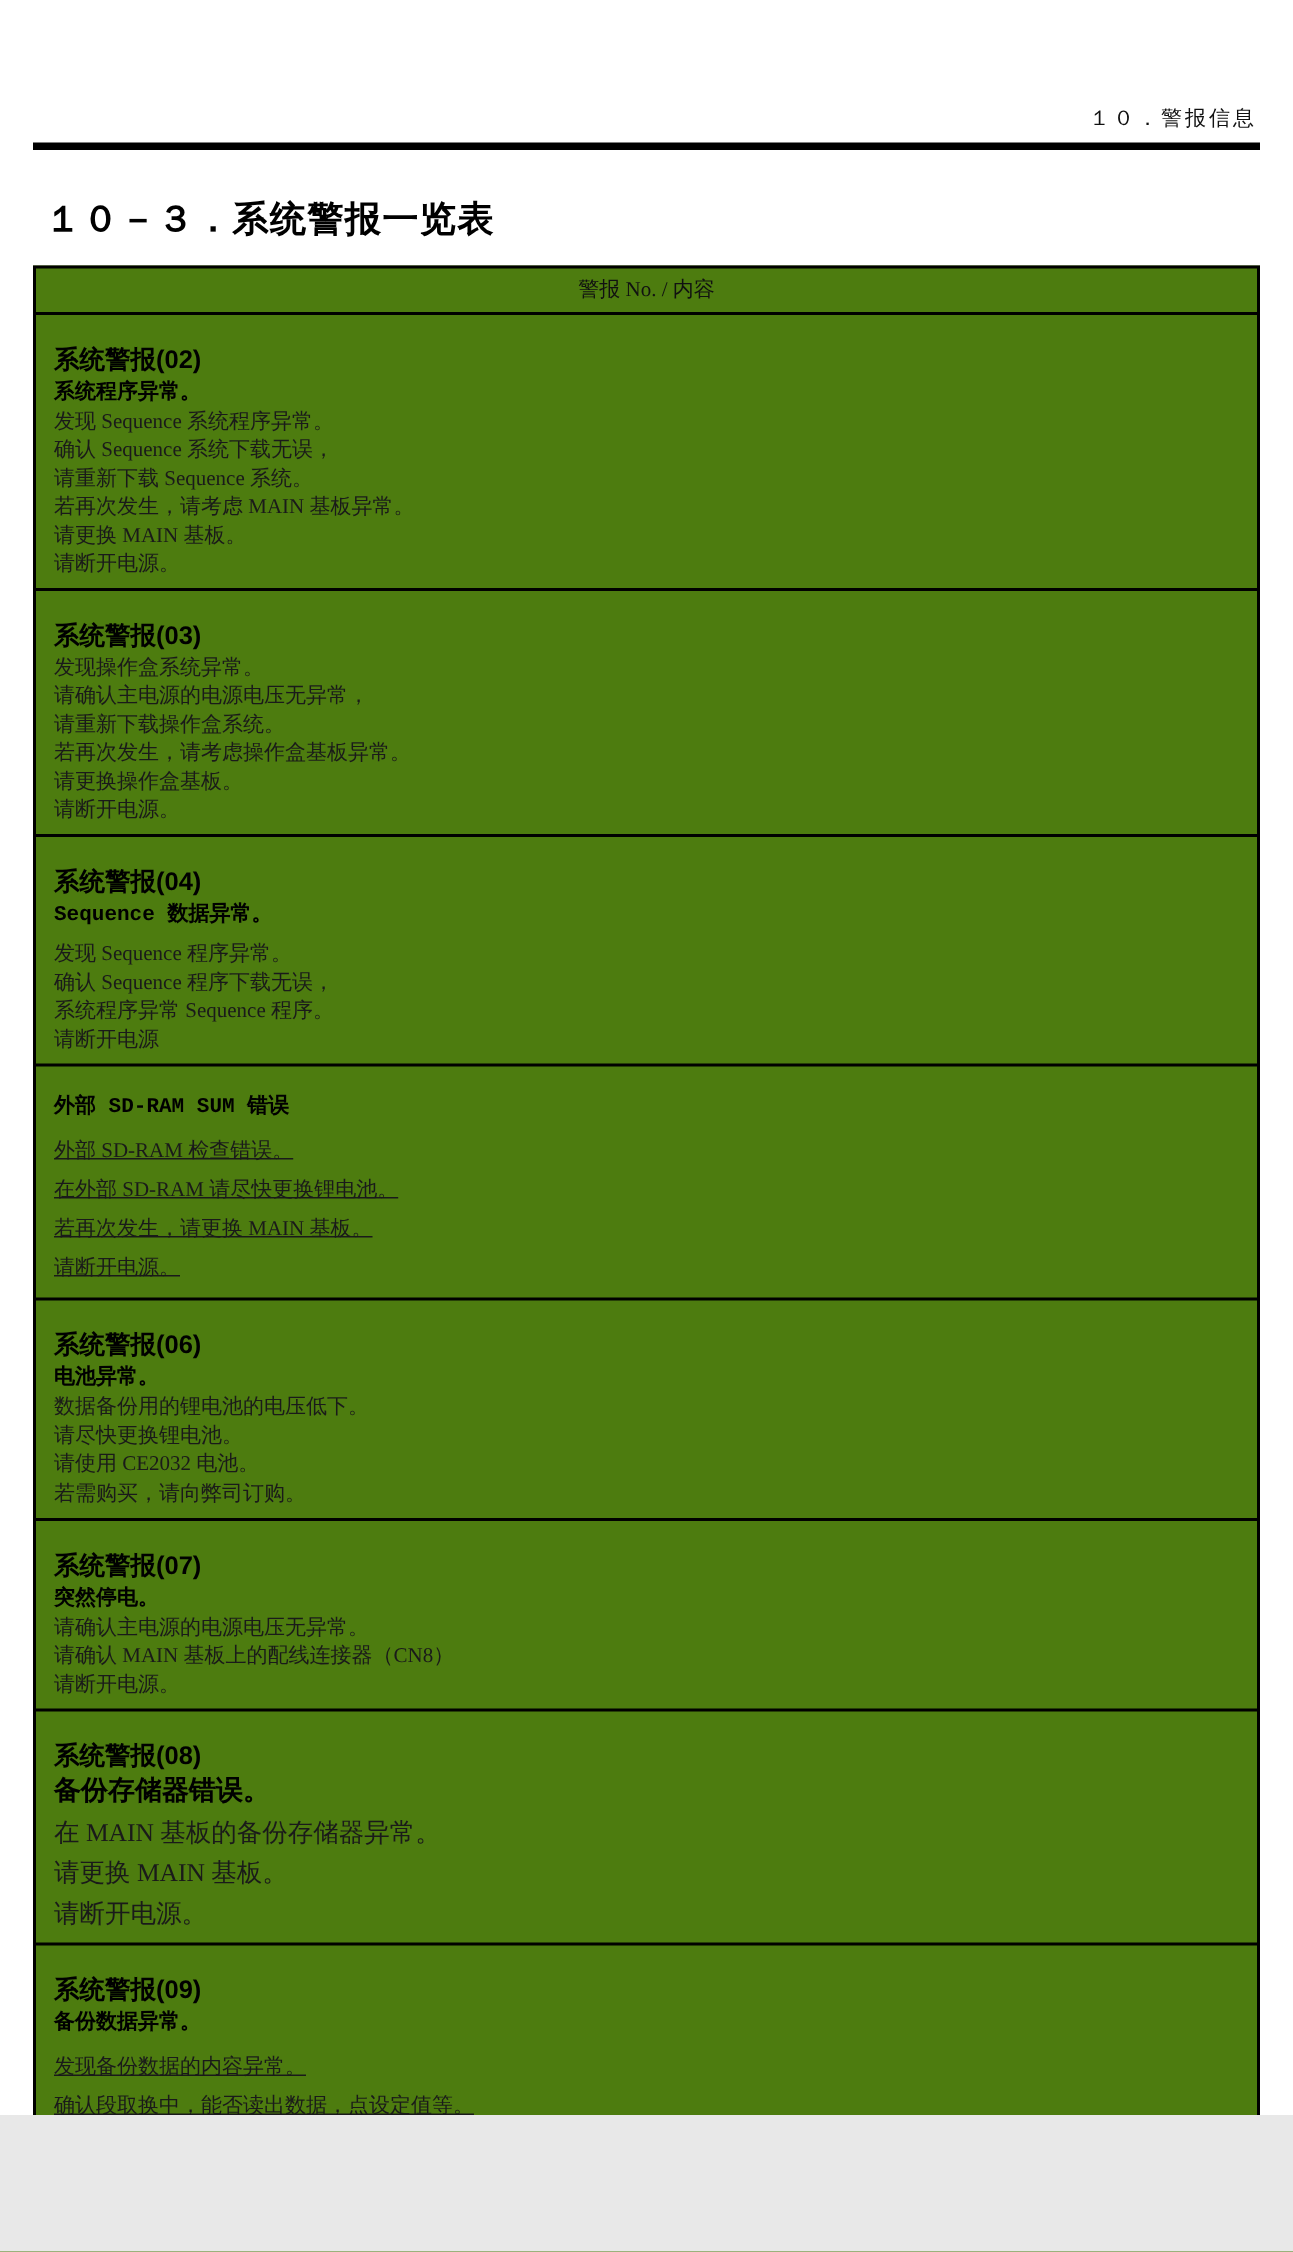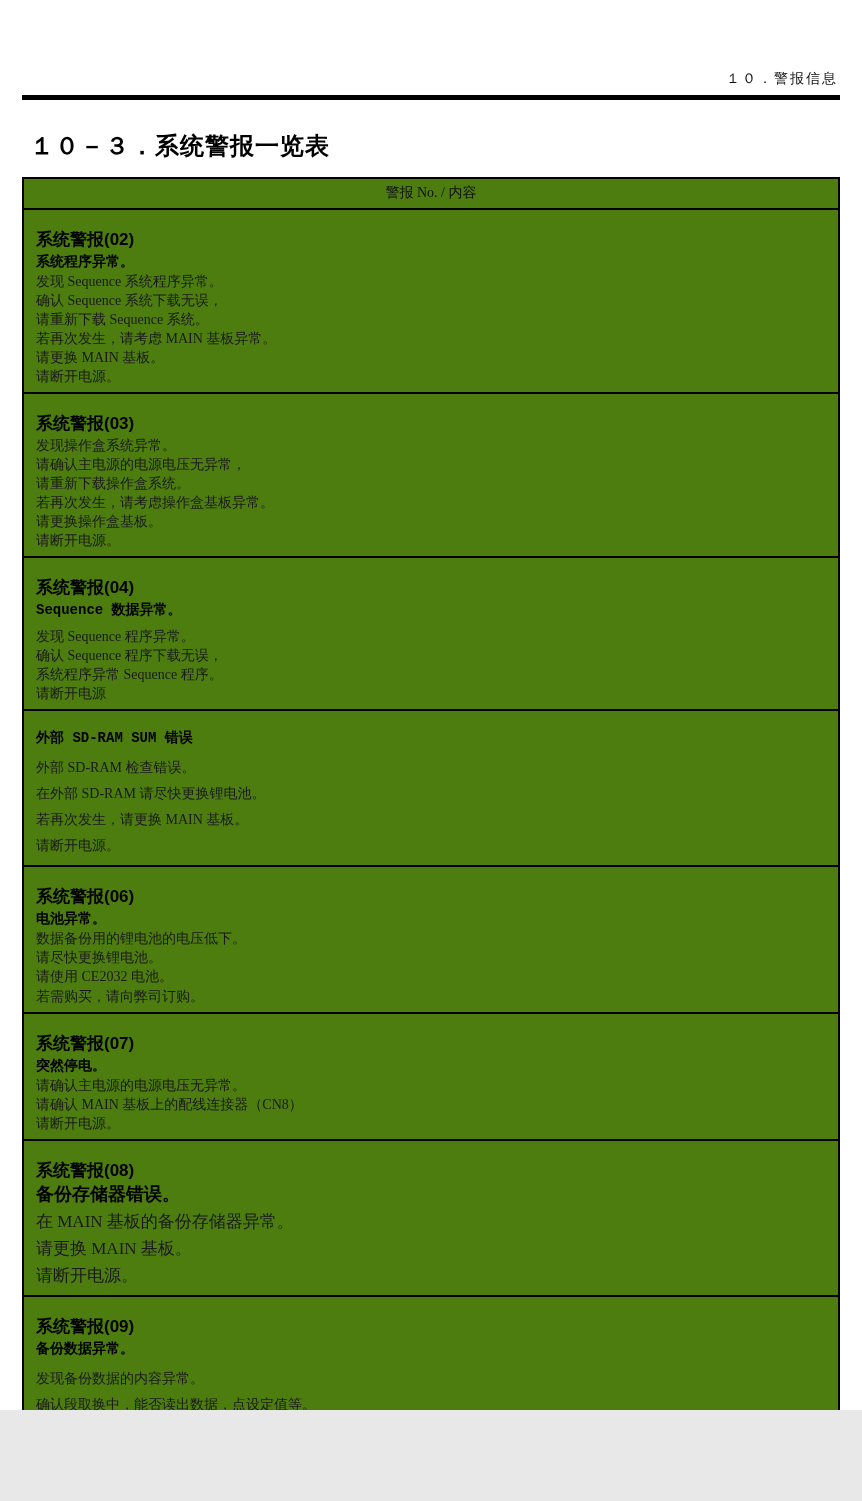--- a/index.html
+++ b/index.html
@@ -72,21 +72,21 @@
     line-height: 20px;
     font-family: Liberation Mono, monospace;
     color: #000000;
   }
   .line {
     font-size: 14px;
     line-height: 19px;
     color: #1a1a1a;
   }
   .gap-sub .sec-sub { margin-bottom: 7px; }
-  .loose .line { line-height: 26px; }
+  .loose .line { line-height: 26px; text-decoration: underline; }
   .large .sec-sub { font-size: 18px; line-height: 25px; }
   .large .line { font-size: 17px; line-height: 27px; }
   .gap-last .line:last-child { margin-top: 1px; }
   .footer-rule {
     position: absolute;
     top: 1452px;
     left: 22px;
     width: 818px;
     height: 5px;
     background: #000000;

